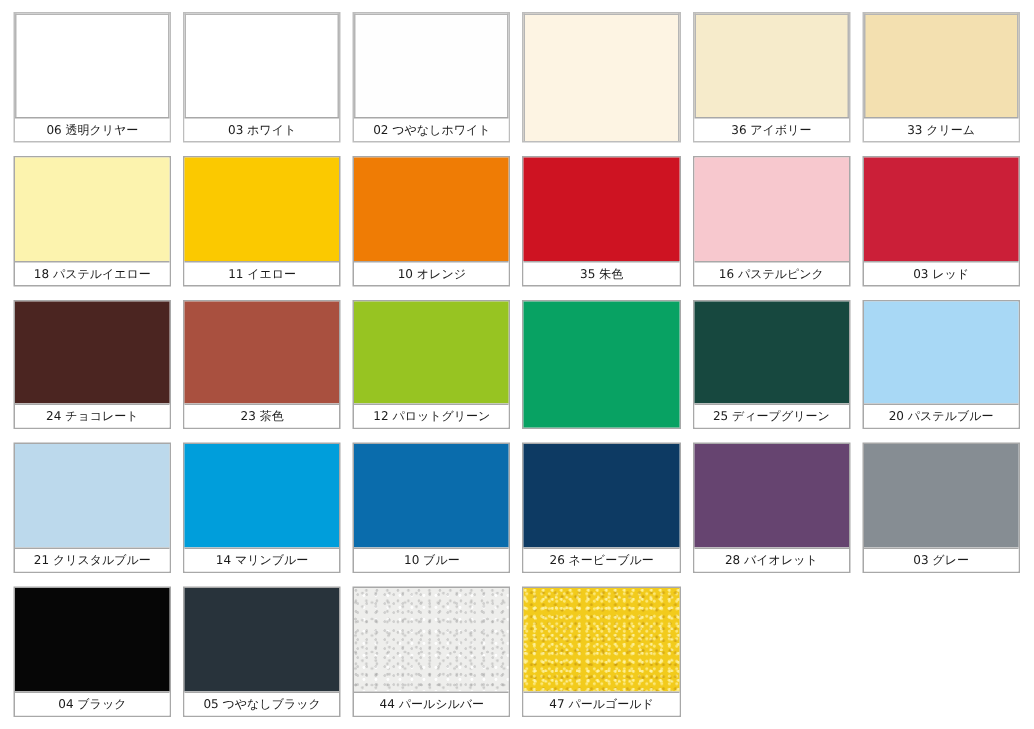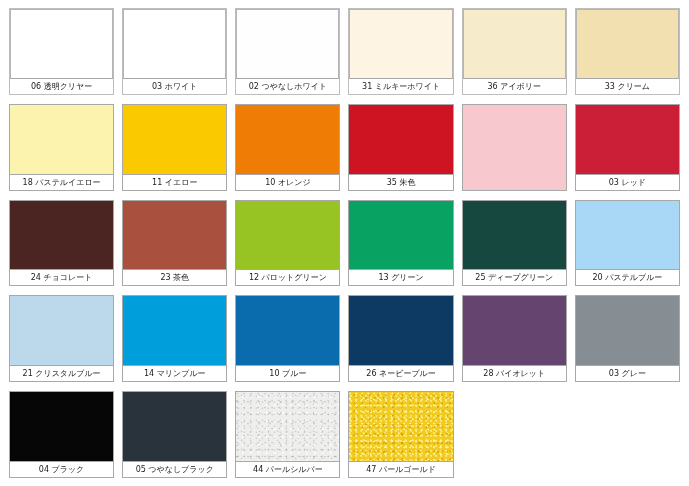--- a/index.html
+++ b/index.html
@@ -95,21 +95,20 @@
       <div class="swatch-cell pale">
         <div class="swatch-color" style="background-color: rgb(255, 255, 255);"></div>
         <div class="swatch-label">03 ホワイト</div>
       </div>
       <div class="swatch-cell pale">
         <div class="swatch-color" style="background-color: rgb(254, 254, 254);"></div>
         <div class="swatch-label">02 つやなしホワイト</div>
       </div>
       <div class="swatch-cell pale">
         <div class="swatch-color" style="background-color: rgb(253, 244, 227);"></div>
-        <div class="swatch-label">31 ミルキーホワイト</div>
       </div>
       <div class="swatch-cell pale">
         <div class="swatch-color" style="background-color: rgb(246, 235, 203);"></div>
         <div class="swatch-label">36 アイボリー</div>
       </div>
       <div class="swatch-cell pale">
         <div class="swatch-color" style="background-color: rgb(243, 224, 176);"></div>
         <div class="swatch-label">33 クリーム</div>
       </div>
       <div class="swatch-cell">
@@ -123,40 +122,40 @@
       <div class="swatch-cell">
         <div class="swatch-color" style="background-color: rgb(239, 124, 5);"></div>
         <div class="swatch-label">10 オレンジ</div>
       </div>
       <div class="swatch-cell">
         <div class="swatch-color" style="background-color: rgb(206, 19, 34);"></div>
         <div class="swatch-label">35 朱色</div>
       </div>
       <div class="swatch-cell">
         <div class="swatch-color" style="background-color: rgb(247, 200, 206);"></div>
+        <div class="swatch-label">16 パステルピンク</div>
       </div>
       <div class="swatch-cell">
         <div class="swatch-color" style="background-color: rgb(203, 31, 56);"></div>
         <div class="swatch-label">03 レッド</div>
       </div>
       <div class="swatch-cell">
         <div class="swatch-color" style="background-color: rgb(75, 37, 33);"></div>
         <div class="swatch-label">24 チョコレート</div>
       </div>
       <div class="swatch-cell">
         <div class="swatch-color" style="background-color: rgb(169, 80, 63);"></div>
         <div class="swatch-label">23 茶色</div>
       </div>
       <div class="swatch-cell">
         <div class="swatch-color" style="background-color: rgb(151, 196, 34);"></div>
         <div class="swatch-label">12 パロットグリーン</div>
       </div>
       <div class="swatch-cell">
         <div class="swatch-color" style="background-color: rgb(8, 162, 99);"></div>
-        <div class="swatch-label">13 グリーン</div>
       </div>
       <div class="swatch-cell">
         <div class="swatch-color" style="background-color: rgb(23, 72, 63);"></div>
         <div class="swatch-label">25 ディープグリーン</div>
       </div>
       <div class="swatch-cell">
         <div class="swatch-color" style="background-color: rgb(168, 216, 245);"></div>
         <div class="swatch-label">20 パステルブルー</div>
       </div>
       <div class="swatch-cell">

